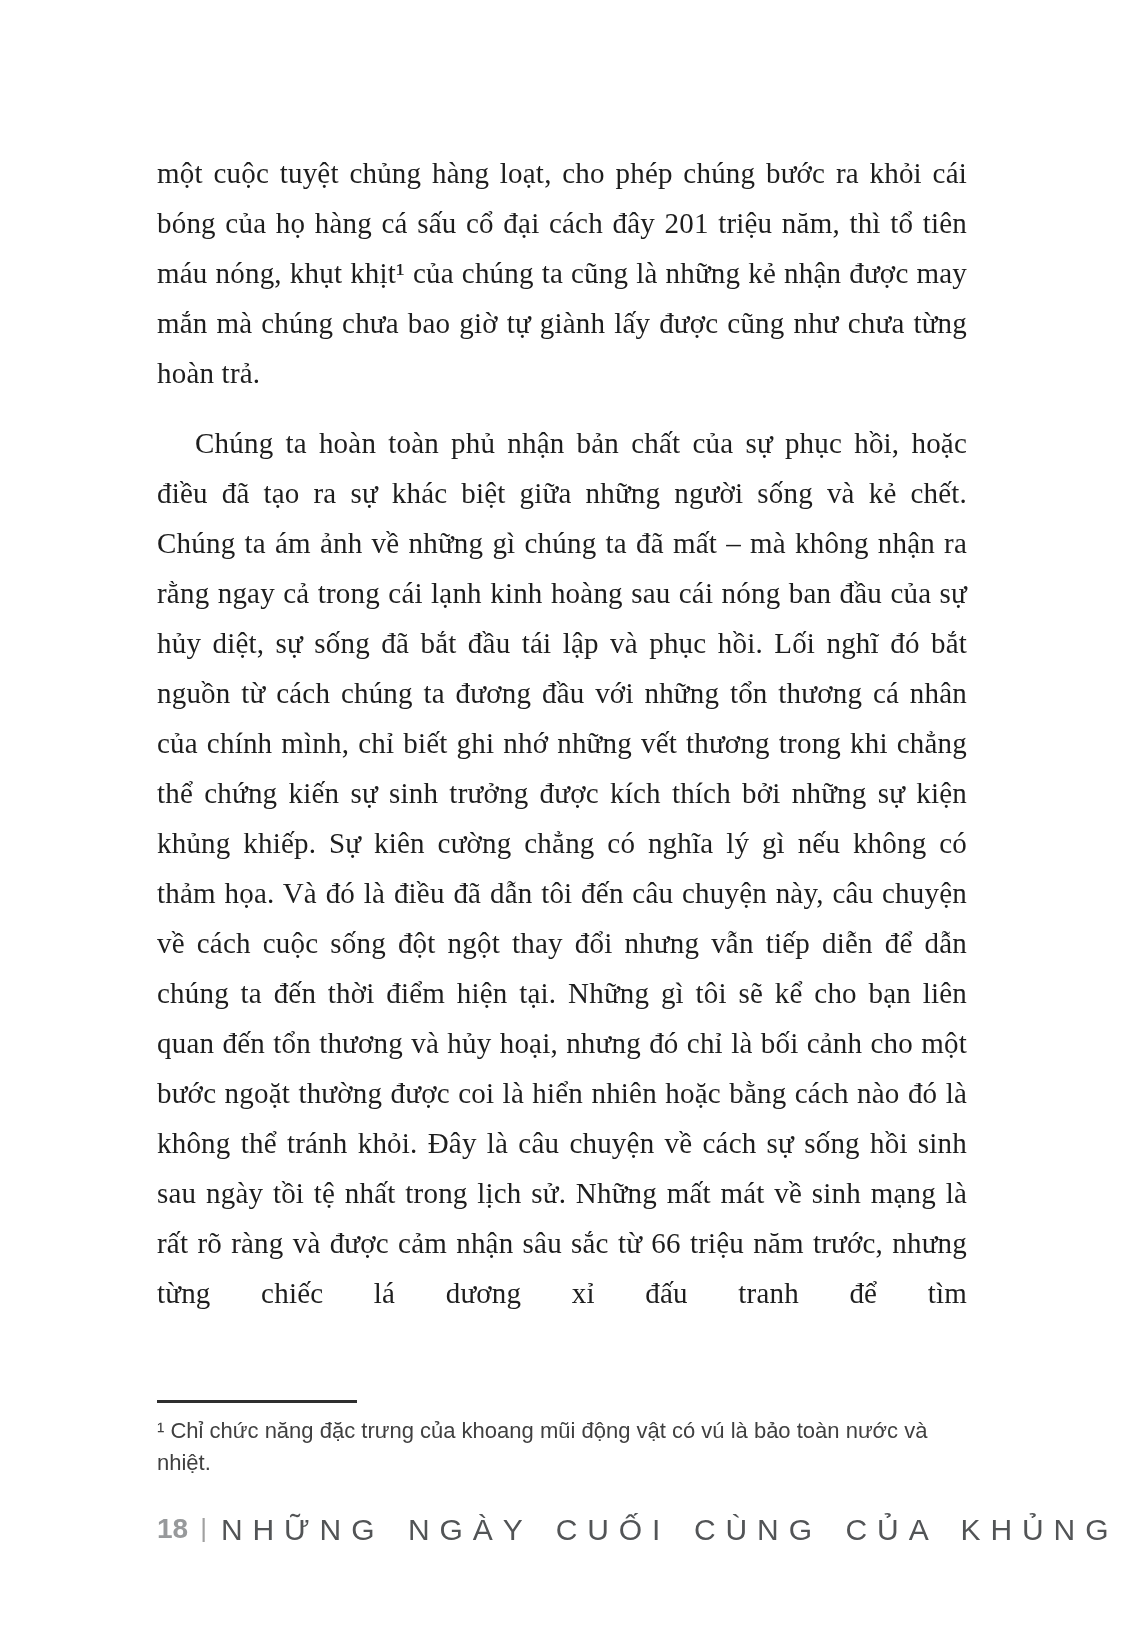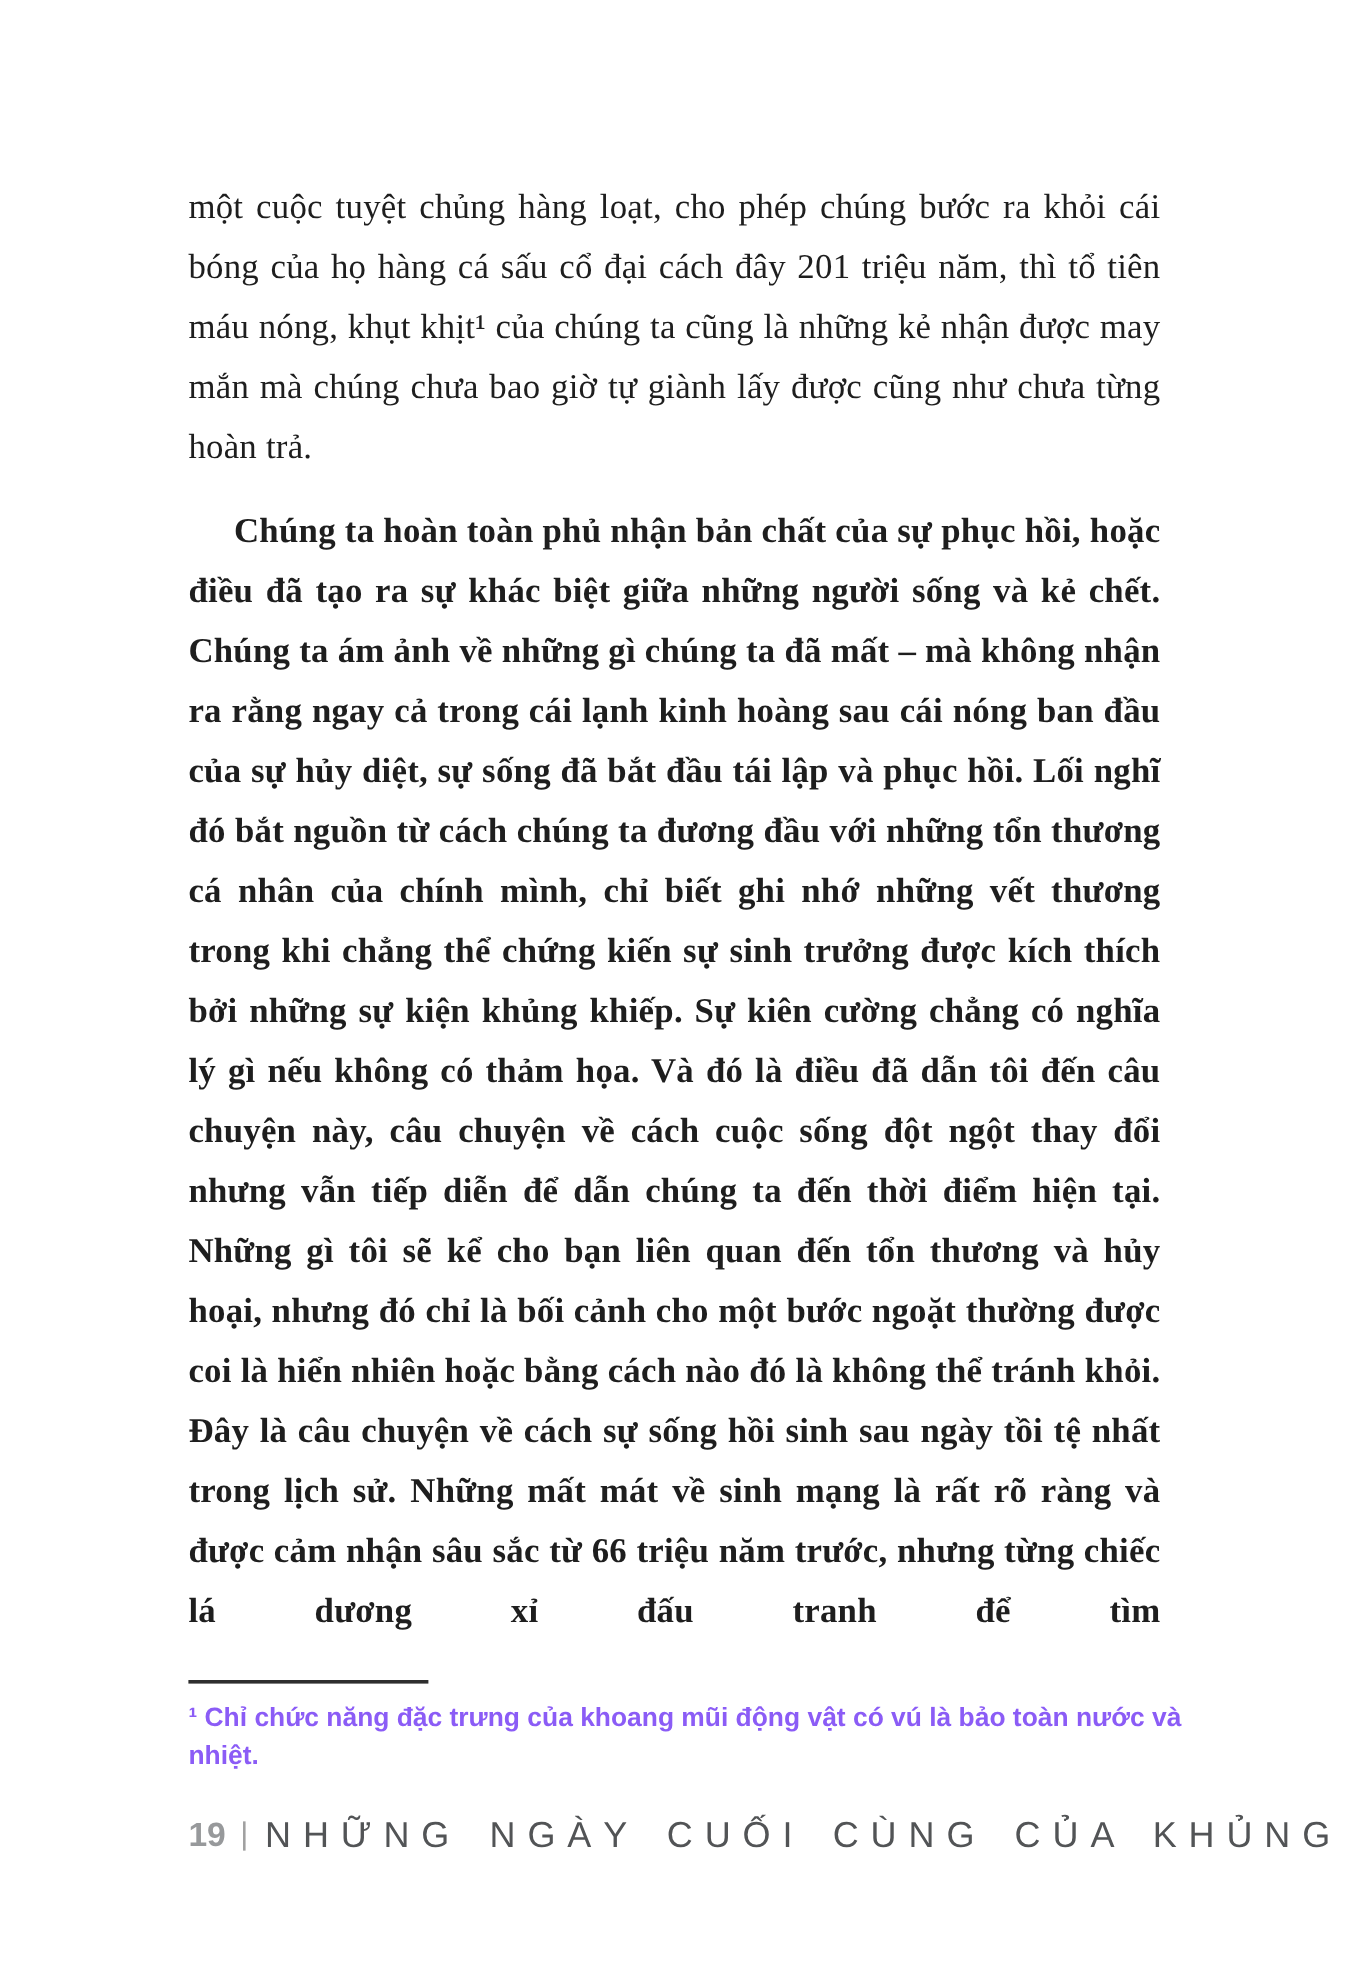--- a/index.html
+++ b/index.html
@@ -32,21 +32,20 @@
 
   .para {
     text-align: justify;
   }
 
   .para.indented {
     text-indent: 38px;
     margin-top: 20px;
     
     text-align-last: justify;
-    font-weight: bold;
     -moz-text-align-last: justify;
   }
 
   
   .footnote-rule {
     position: absolute;
     left: 157px;
     top: 1400px;
     width: 200px;
     height: 3px;
@@ -54,22 +53,21 @@
   }
 
   .footnote {
     position: absolute;
     left: 157px;
     top: 1415px;
     width: 830px;
     font-family: "Liberation Sans", "DejaVu Sans", sans-serif;
     font-size: 22px;
     line-height: 32px;
-    color: #8b5cf6;
-    font-weight: bold;
+    color: #404040;
   }
 
   
   .footer {
     position: absolute;
     left: 157px;
     top: 1512px;
     display: flex;
     align-items: center;
     white-space: nowrap;
@@ -110,18 +108,18 @@
   <div class="content">
     <p class="para">một cuộc tuyệt chủng hàng loạt, cho phép chúng bước ra khỏi cái bóng của họ hàng cá sấu cổ đại cách đây 201 triệu năm, thì tổ tiên máu nóng, khụt khịt¹ của chúng ta cũng là những kẻ nhận được may mắn mà chúng chưa bao giờ tự giành lấy được cũng như chưa từng hoàn trả.</p>
     <p class="para indented">Chúng ta hoàn toàn phủ nhận bản chất của sự phục hồi, hoặc điều đã tạo ra sự khác biệt giữa những người sống và kẻ chết. Chúng ta ám ảnh về những gì chúng ta đã mất – mà không nhận ra rằng ngay cả trong cái lạnh kinh hoàng sau cái nóng ban đầu của sự hủy diệt, sự sống đã bắt đầu tái lập và phục hồi. Lối nghĩ đó bắt nguồn từ cách chúng ta đương đầu với những tổn thương cá nhân của chính mình, chỉ biết ghi nhớ những vết thương trong khi chẳng thể chứng kiến sự sinh trưởng được kích thích bởi những sự kiện khủng khiếp. Sự kiên cường chẳng có nghĩa lý gì nếu không có thảm họa. Và đó là điều đã dẫn tôi đến câu chuyện này, câu chuyện về cách cuộc sống đột ngột thay đổi nhưng vẫn tiếp diễn để dẫn chúng ta đến thời điểm hiện tại. Những gì tôi sẽ kể cho bạn liên quan đến tổn thương và hủy hoại, nhưng đó chỉ là bối cảnh cho một bước ngoặt thường được coi là hiển nhiên hoặc bằng cách nào đó là không thể tránh khỏi. Đây là câu chuyện về cách sự sống hồi sinh sau ngày tồi tệ nhất trong lịch sử. Những mất mát về sinh mạng là rất rõ ràng và được cảm nhận sâu sắc từ 66 triệu năm trước, nhưng từng chiếc lá dương xỉ đấu tranh để tìm</p>
   </div>
 
   <div class="footnote-rule"></div>
 
   <div class="footnote">¹ Chỉ chức năng đặc trưng của khoang mũi động vật có vú là bảo toàn nước và nhiệt.</div>
 
   <div class="footer">
-    <span class="page-number">19</span>
+    <span class="page-number">18</span>
     <span class="footer-sep">|</span>
     <span class="book-title">NHỮNG NGÀY CUỐI CÙNG CỦA KHỦNG LONG</span>
   </div>
 
 </div>
 
 </body></html>

